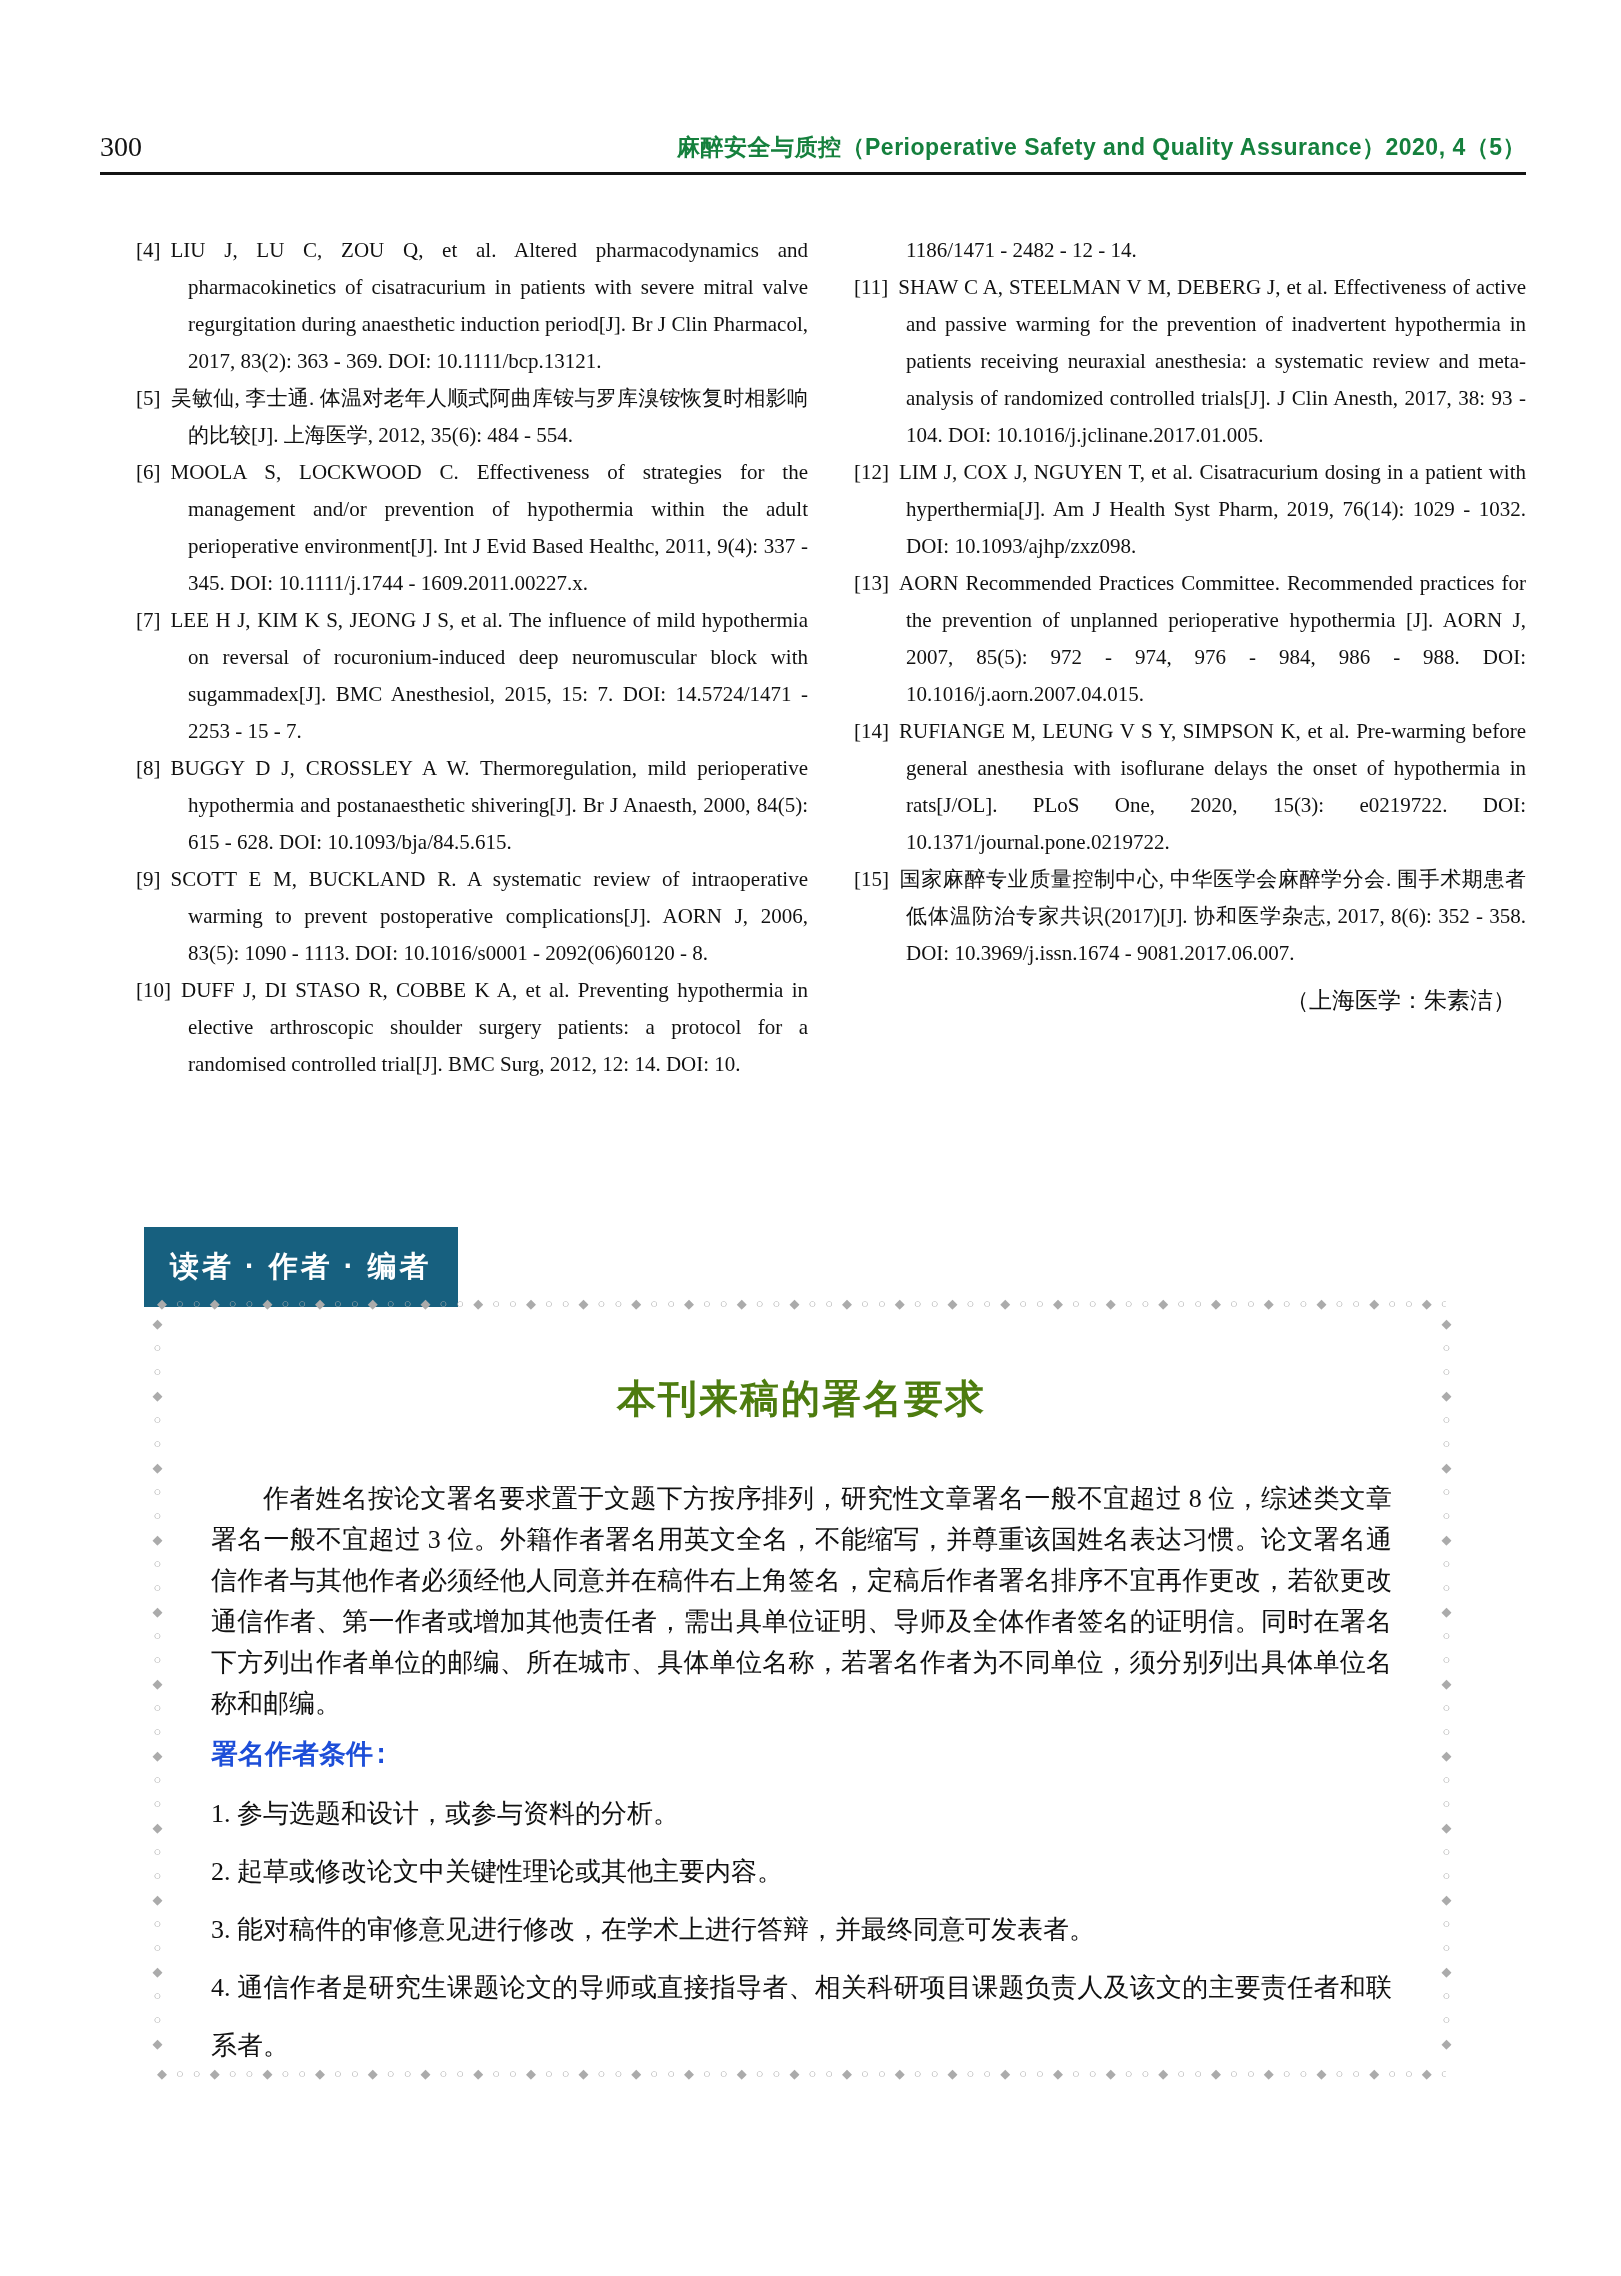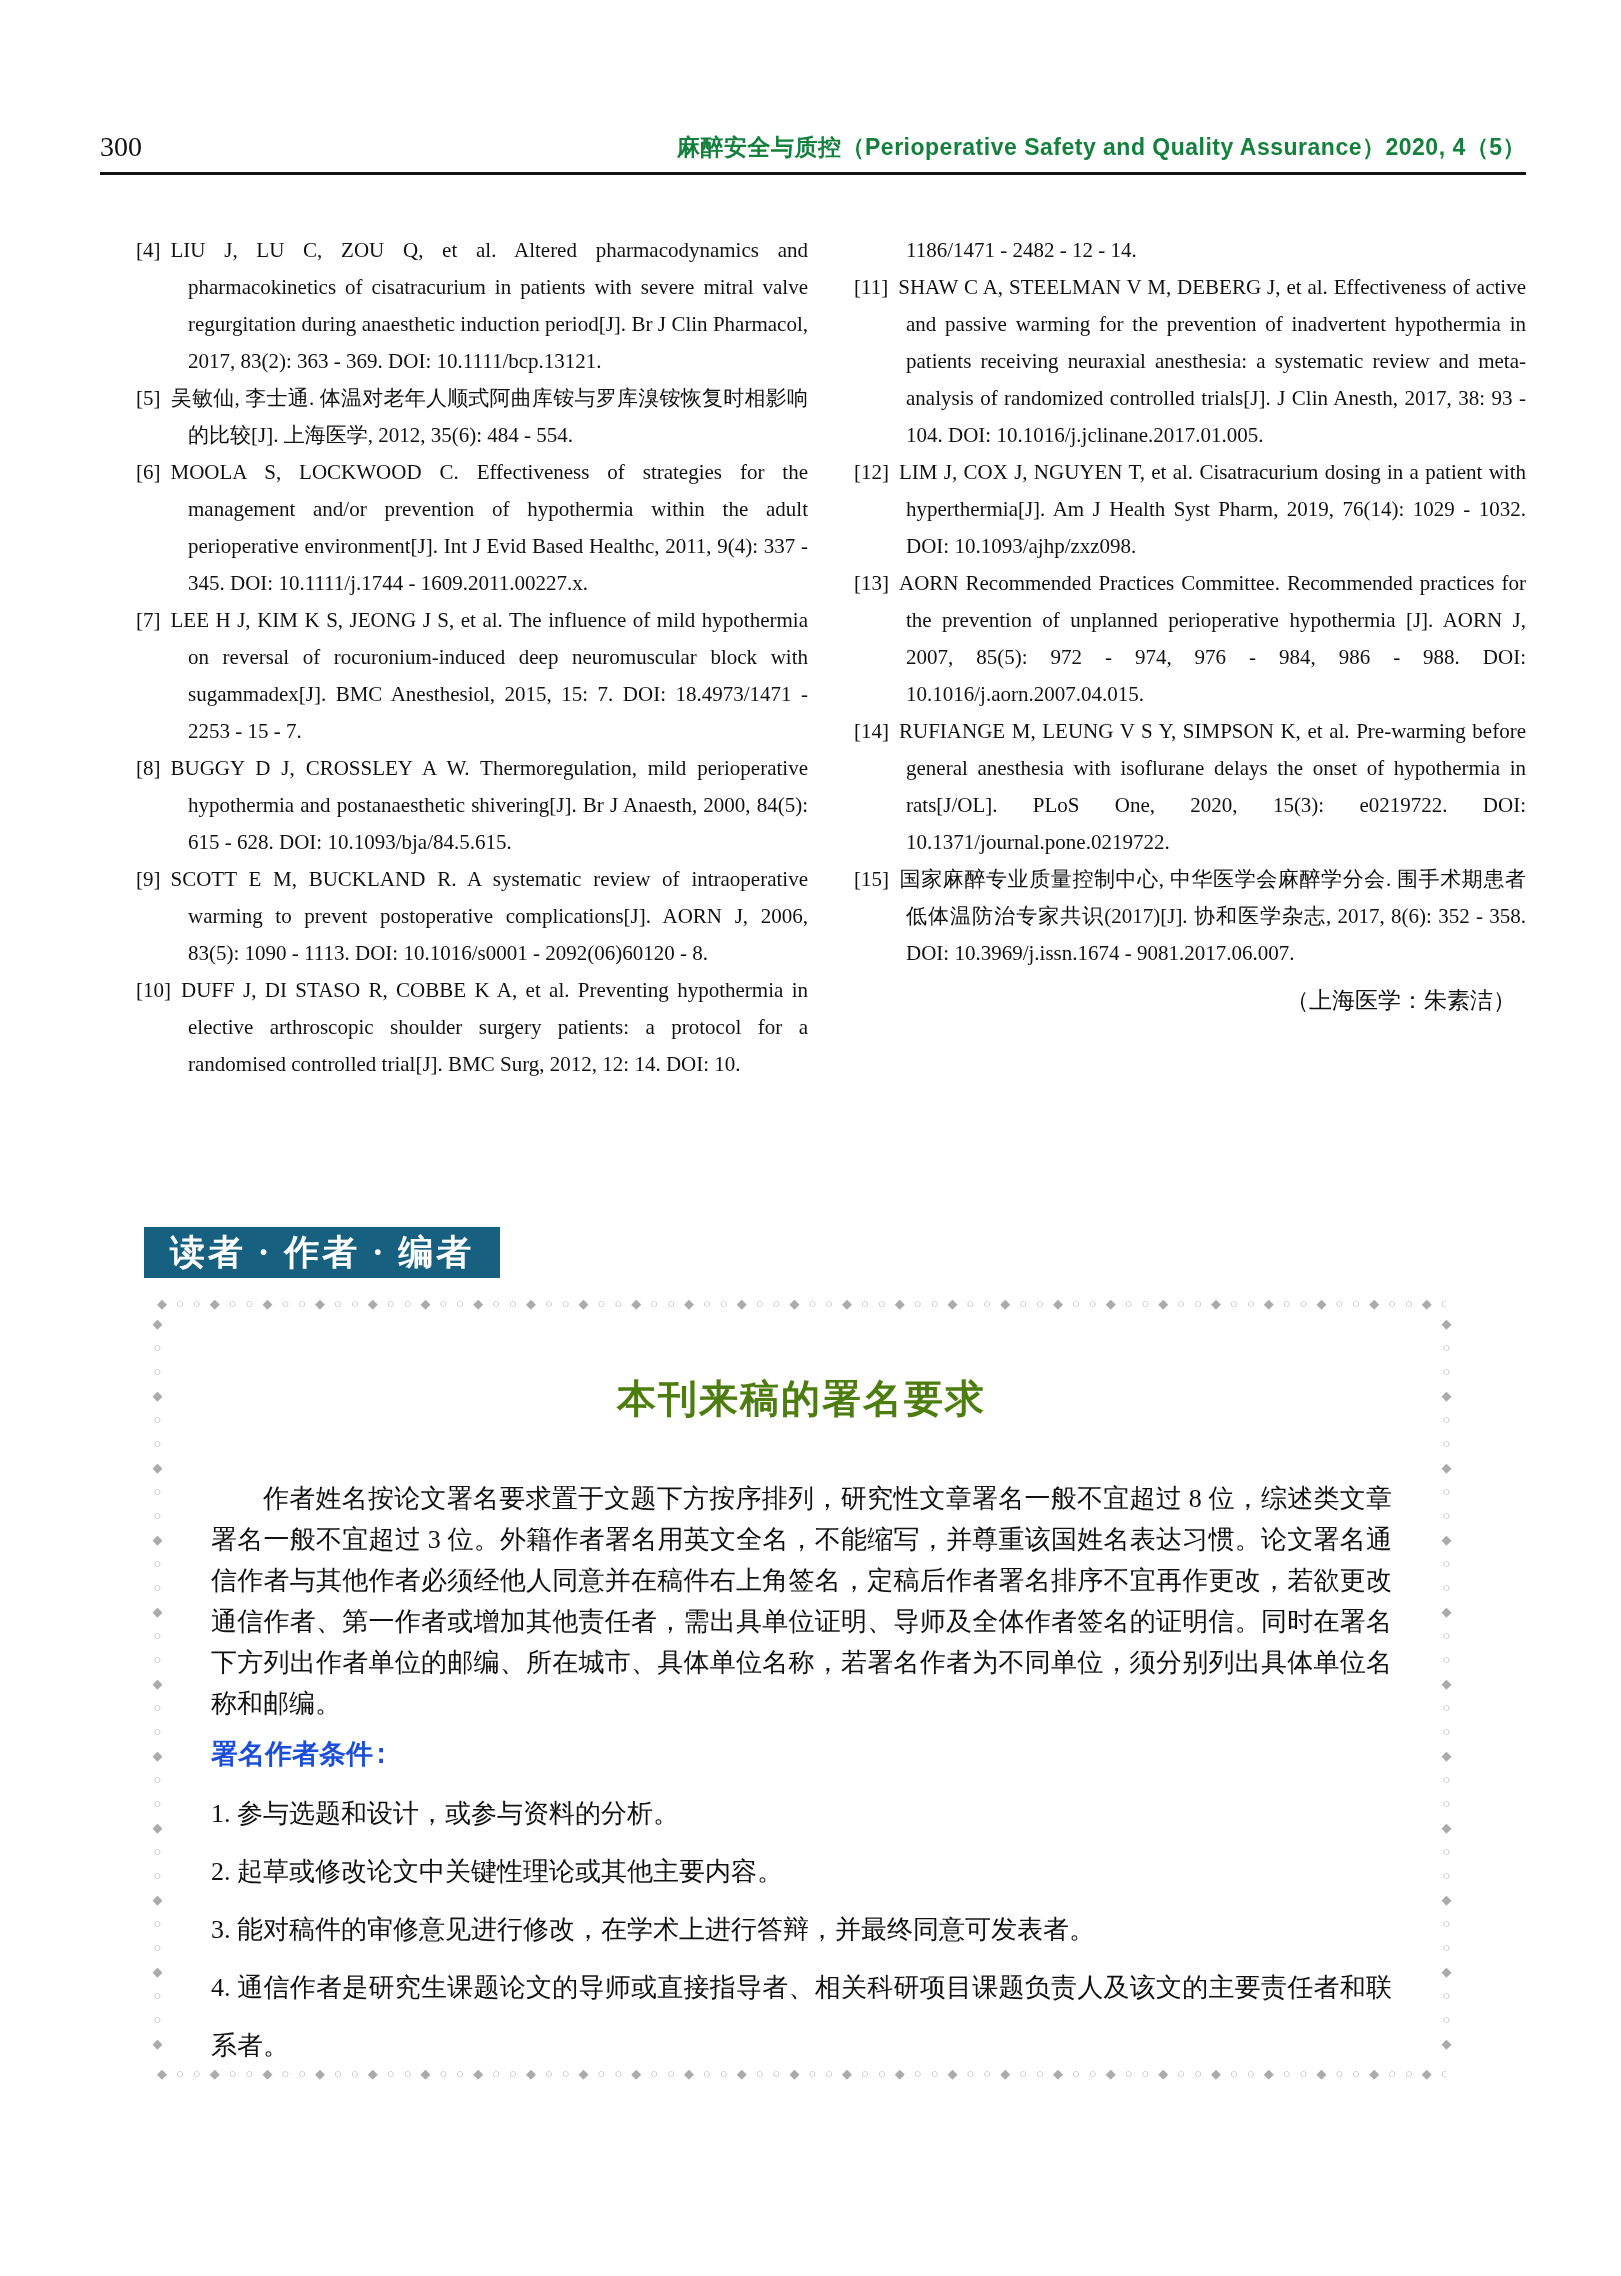--- a/index.html
+++ b/index.html
@@ -30,22 +30,22 @@
   .ref-col { flex:1; font-size:21px; line-height:37px; text-align:justify; }
   .ref { padding-left:52px; text-indent:-52px; }
   .ref.cont { text-indent:0; }
   .ref-label { padding-right:10px; }
   .editor-note { text-align:right; padding-right:10px; margin-top:10px; font-size:23px; }
 
   
   .badge {
     position:absolute; top:1227px; left:144px;
     background:#17607f; color:#ffffff;
-    font-family:Liberation Serif, serif; font-weight:bold;
-    font-size:35px; letter-spacing:3px; padding:2px 26px;
+    font-family:Liberation Sans, sans-serif; font-weight:bold;
+    font-size:29px; letter-spacing:3px; padding:20px 26px;
   }
 
   
   .notice {
     position:absolute; top:1296px; left:149px; width:1305px; height:786px;
     box-sizing:border-box; padding:62px 62px 0 62px;
   }
   .edge {
     position:absolute; color:#ababab; font-size:13px; letter-spacing:9px;
     white-space:nowrap; overflow:hidden; line-height:16px;
@@ -78,21 +78,21 @@
   <div class="header">
     <span class="page-num">300</span>
     <span class="journal-title">麻醉安全与质控（Perioperative Safety and Quality Assurance）2020, 4（5）</span>
   </div>
 
   <div class="refs">
     <div class="ref-col">
       <div class="ref"><span class="ref-label">[4]</span><span>LIU J, LU C, ZOU Q, et al. Altered pharmacodynamics and pharmacokinetics of cisatracurium in patients with severe mitral valve regurgitation during anaesthetic induction period[J]. Br J Clin Pharmacol, 2017, 83(2): 363 - 369. DOI: 10.1111/bcp.13121.</span></div>
       <div class="ref"><span class="ref-label">[5]</span><span>吴敏仙, 李士通. 体温对老年人顺式阿曲库铵与罗库溴铵恢复时相影响的比较[J]. 上海医学, 2012, 35(6): 484 - 554.</span></div>
       <div class="ref"><span class="ref-label">[6]</span><span>MOOLA S, LOCKWOOD C. Effectiveness of strategies for the management and/or prevention of hypothermia within the adult perioperative environment[J]. Int J Evid Based Healthc, 2011, 9(4): 337 - 345. DOI: 10.1111/j.1744 - 1609.2011.00227.x.</span></div>
-      <div class="ref"><span class="ref-label">[7]</span><span>LEE H J, KIM K S, JEONG J S, et al. The influence of mild hypothermia on reversal of rocuronium-induced deep neuromuscular block with sugammadex[J]. BMC Anesthesiol, 2015, 15: 7. DOI: 18.4973/1471 - 2253 - 15 - 7.</span></div>
+      <div class="ref"><span class="ref-label">[7]</span><span>LEE H J, KIM K S, JEONG J S, et al. The influence of mild hypothermia on reversal of rocuronium-induced deep neuromuscular block with sugammadex[J]. BMC Anesthesiol, 2015, 15: 7. DOI: 14.5724/1471 - 2253 - 15 - 7.</span></div>
       <div class="ref"><span class="ref-label">[8]</span><span>BUGGY D J, CROSSLEY A W. Thermoregulation, mild perioperative hypothermia and postanaesthetic shivering[J]. Br J Anaesth, 2000, 84(5): 615 - 628. DOI: 10.1093/bja/84.5.615.</span></div>
       <div class="ref"><span class="ref-label">[9]</span><span>SCOTT E M, BUCKLAND R. A systematic review of intraoperative warming to prevent postoperative complications[J]. AORN J, 2006, 83(5): 1090 - 1113. DOI: 10.1016/s0001 - 2092(06)60120 - 8.</span></div>
       <div class="ref"><span class="ref-label">[10]</span><span>DUFF J, DI STASO R, COBBE K A, et al. Preventing hypothermia in elective arthroscopic shoulder surgery patients: a protocol for a randomised controlled trial[J]. BMC Surg, 2012, 12: 14. DOI: 10.</span></div>
     </div>
     <div class="ref-col">
       <div class="ref cont"><span>1186/1471 - 2482 - 12 - 14.</span></div>
       <div class="ref"><span class="ref-label">[11]</span><span>SHAW C A, STEELMAN V M, DEBERG J, et al. Effectiveness of active and passive warming for the prevention of inadvertent hypothermia in patients receiving neuraxial anesthesia: a systematic review and meta-analysis of randomized controlled trials[J]. J Clin Anesth, 2017, 38: 93 - 104. DOI: 10.1016/j.jclinane.2017.01.005.</span></div>
       <div class="ref"><span class="ref-label">[12]</span><span>LIM J, COX J, NGUYEN T, et al. Cisatracurium dosing in a patient with hyperthermia[J]. Am J Health Syst Pharm, 2019, 76(14): 1029 - 1032. DOI: 10.1093/ajhp/zxz098.</span></div>
       <div class="ref"><span class="ref-label">[13]</span><span>AORN Recommended Practices Committee. Recommended practices for the prevention of unplanned perioperative hypothermia [J]. AORN J, 2007, 85(5): 972 - 974, 976 - 984, 986 - 988. DOI: 10.1016/j.aorn.2007.04.015.</span></div>
       <div class="ref"><span class="ref-label">[14]</span><span>RUFIANGE M, LEUNG V S Y, SIMPSON K, et al. Pre-warming before general anesthesia with isoflurane delays the onset of hypothermia in rats[J/OL]. PLoS One, 2020, 15(3): e0219722. DOI: 10.1371/journal.pone.0219722.</span></div>

